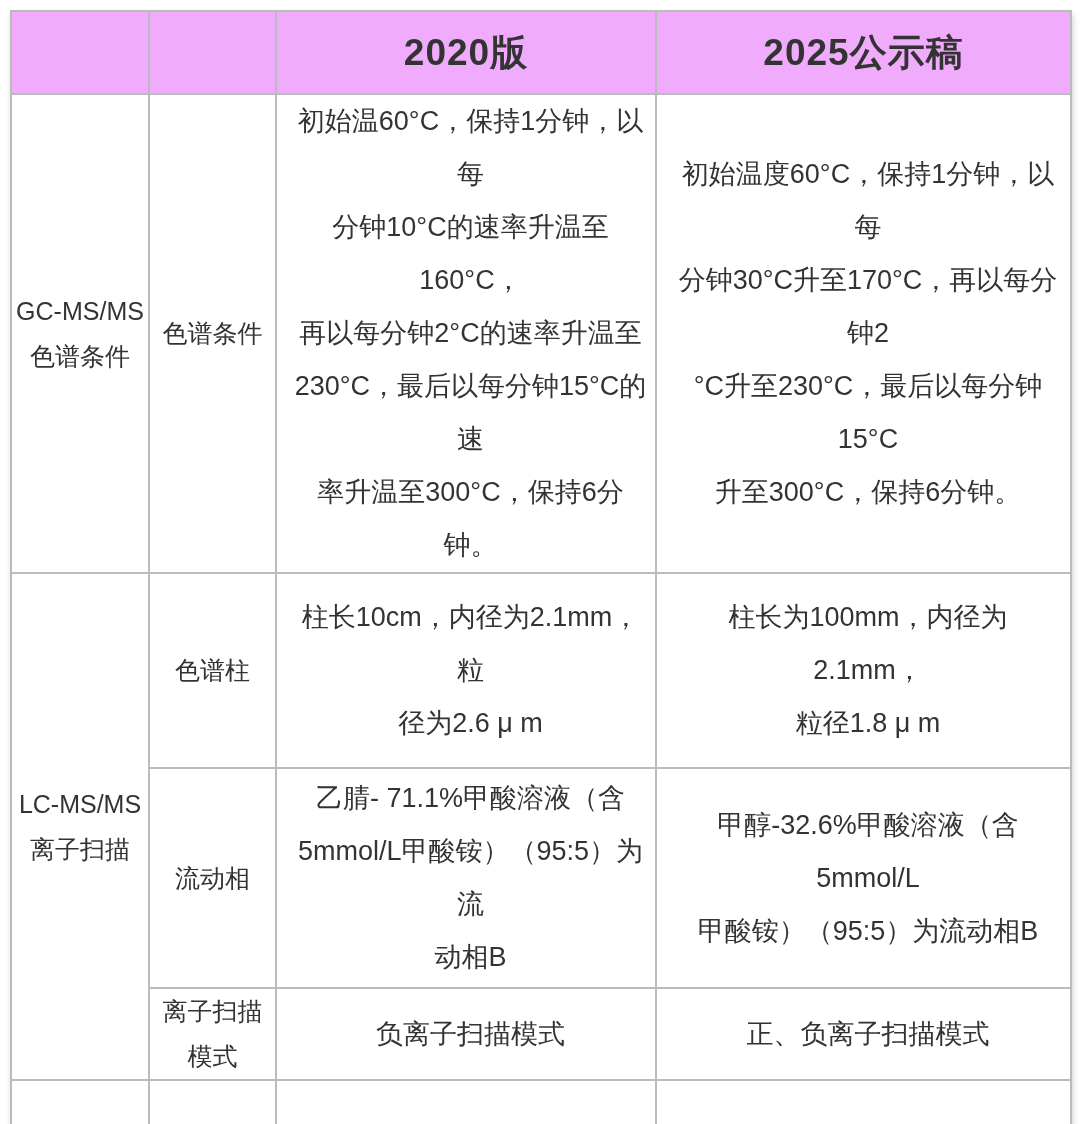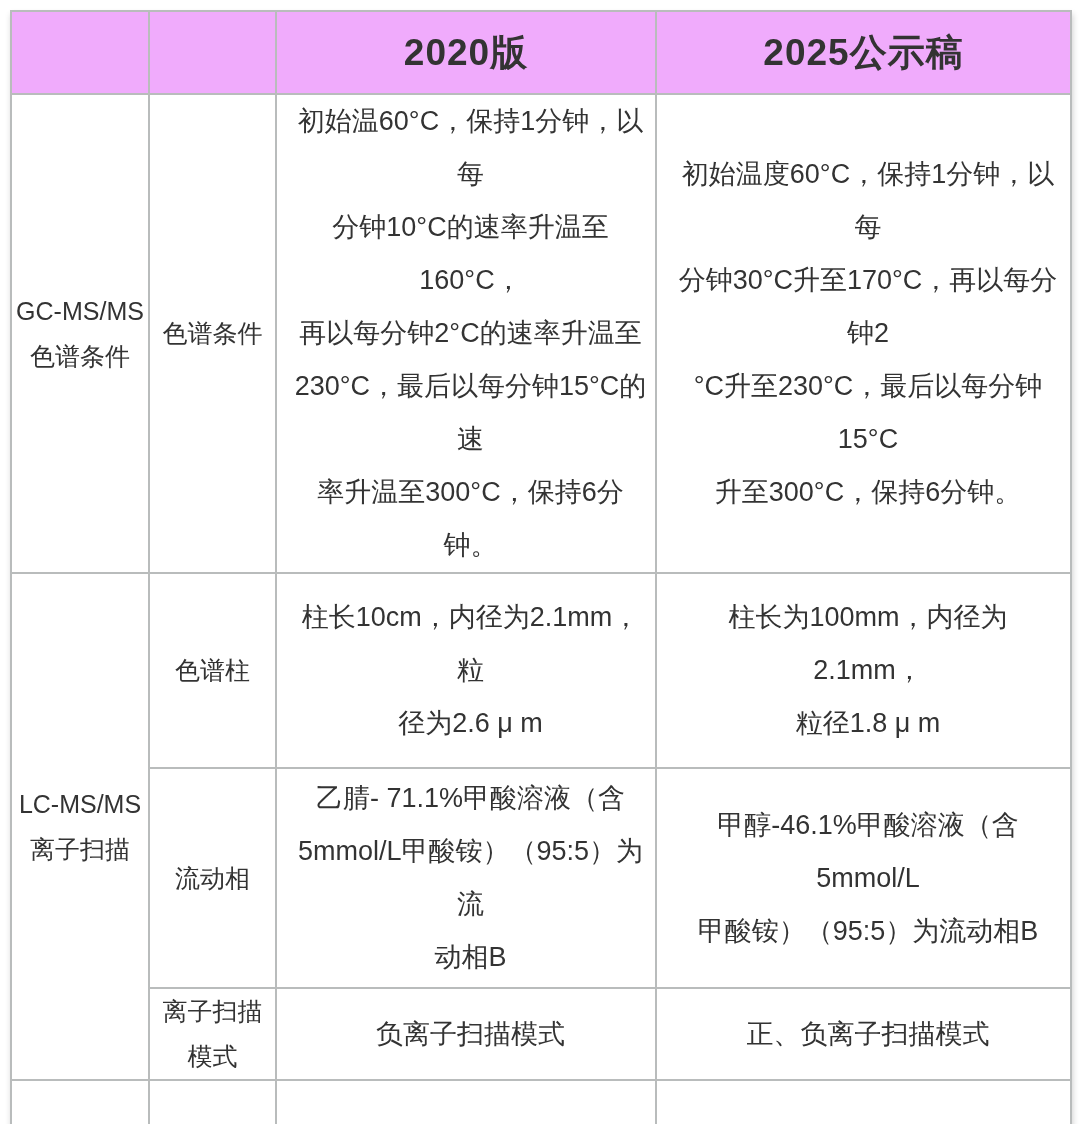--- a/index.html
+++ b/index.html
@@ -100,21 +100,21 @@
 径为2.6 μ m</td>
         <td class="val">柱长为100mm，内径为2.1mm，
 粒径1.8 μ m</td>
       </tr>
 
       <tr style="height:220px">
         <td class="param">流动相</td>
         <td class="val">乙腈- 71.1%甲酸溶液（含
 5mmol/L甲酸铵）（95:5）为流
 动相B</td>
-        <td class="val">甲醇-46.1%甲酸溶液（含5mmol/L
+        <td class="val">甲醇-32.6%甲酸溶液（含5mmol/L
 甲酸铵）（95:5）为流动相B</td>
       </tr>
 
       <tr style="height:88px">
         <td class="param">离子扫描
 模式</td>
         <td class="val">负离子扫描模式</td>
         <td class="val">正、负离子扫描模式</td>
       </tr>
 

